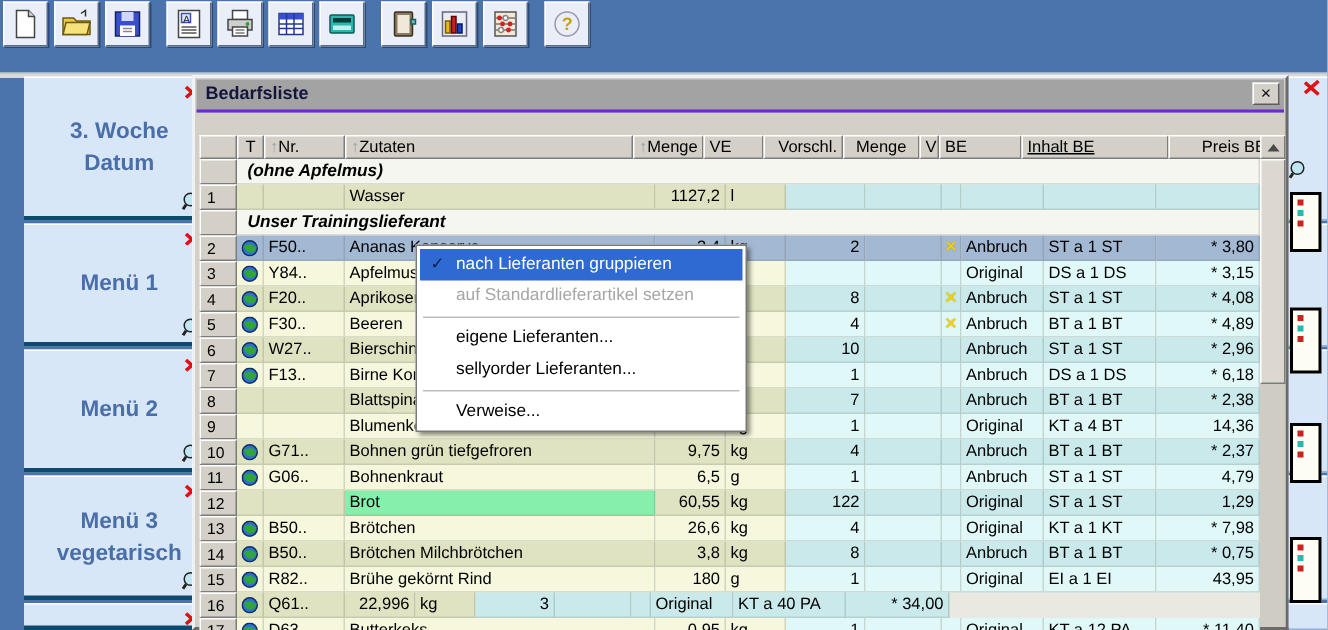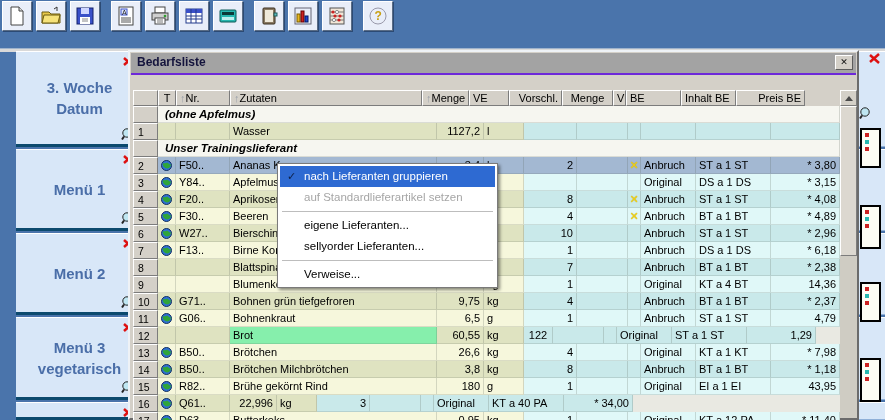--- a/index.html
+++ b/index.html
@@ -315,21 +315,21 @@
       <div class="hcell" style="width: 25px;"><span></span></div>
       <div class="hcell" style="width: 18px; text-align: center;"><span>T</span></div>
       <div class="hcell" style="width: 54px;"><span class="arr">↑</span><span>Nr.</span></div>
       <div class="hcell" style="width: 192px;"><span class="arr">↑</span><span>Zutaten</span></div>
       <div class="hcell" style="width: 47px; text-align: right;"><span class="arr">↑</span><span>Menge</span></div>
       <div class="hcell" style="width: 40px;"><span>VE</span></div>
       <div class="hcell" style="width: 53px; text-align: right;"><span>Vorschl.</span></div>
       <div class="hcell" style="width: 51px; text-align: center;"><span>Menge</span></div>
       <div class="hcell" style="width: 13px; text-align: center;"><span>V</span></div>
       <div class="hcell" style="width: 55px;"><span>BE</span></div>
-      <div class="hcell" style="width: 55px;"><span>Inhalt BE</span></div>
+      <div class="hcell" style="width: 98px; text-decoration: underline;"><span>Inhalt BE</span></div>
       <div class="hcell" style="width: 69px; text-align: right;"><span>Preis BE</span></div>
     </div>
   <div id="tbody">
       <div class="trow">
         <div class="cell numcell" style="width:25px"></div>
         <div class="cell groupcell" style="width:682px">(ohne Apfelmus)</div>
       </div>
       <div class="trow">
         <div class="cell numcell" style="width:25px">1</div>
         <div class="cell" style="width:18px;background:#dfe3c1;text-align:center;"></div>
@@ -512,21 +512,21 @@
         <div class="cell" style="width:75px;background:#e0f8f8;">ST a 1 ST</div>
         <div class="cell" style="width:69px;background:#e0f8f8;text-align:right;">4,79</div>
       </div>
       <div class="trow">
         <div class="cell numcell" style="width:25px">12</div>
         <div class="cell" style="width:18px;background:#dfe3c1;text-align:center;"></div>
         <div class="cell" style="width:54px;background:#dfe3c1;"></div>
         <div class="cell" style="width:207px;background:#86efac;">Brot</div>
         <div class="cell" style="width:47px;background:#dfe3c1;text-align:right;">60,55</div>
         <div class="cell" style="width:40px;background:#dfe3c1;">kg</div>
-        <div class="cell" style="width:29px;background:#c9e9ea;text-align:center;">122</div>
+        <div class="cell" style="width:53px;background:#c9e9ea;text-align:right;">122</div>
         <div class="cell" style="width:51px;background:#c9e9ea;text-align:center;"></div>
         <div class="cell" style="width:13px;background:#c9e9ea;text-align:center;"></div>
         <div class="cell" style="width:55px;background:#c9e9ea;">Original</div>
         <div class="cell" style="width:75px;background:#c9e9ea;">ST a 1 ST</div>
         <div class="cell" style="width:69px;background:#c9e9ea;text-align:right;">1,29</div>
       </div>
       <div class="trow">
         <div class="cell numcell" style="width:25px">13</div>
         <div class="cell" style="width:18px;background:#f6f7dc;text-align:center;"><span style="display:inline-block;margin-top:3px"><svg width="11" height="11" viewBox="0 0 11 11">
               <circle cx="5.5" cy="5.5" r="5" fill="#2f6fd6" stroke="#12305e"></circle>
@@ -551,21 +551,21 @@
             </svg></span></div>
         <div class="cell" style="width:54px;background:#dfe3c1;">B50..</div>
         <div class="cell" style="width:207px;background:#dfe3c1;">Brötchen Milchbrötchen</div>
         <div class="cell" style="width:47px;background:#dfe3c1;text-align:right;">3,8</div>
         <div class="cell" style="width:40px;background:#dfe3c1;">kg</div>
         <div class="cell" style="width:53px;background:#c9e9ea;text-align:right;">8</div>
         <div class="cell" style="width:51px;background:#c9e9ea;text-align:center;"></div>
         <div class="cell" style="width:13px;background:#c9e9ea;text-align:center;"></div>
         <div class="cell" style="width:55px;background:#c9e9ea;">Anbruch</div>
         <div class="cell" style="width:75px;background:#c9e9ea;">BT a 1 BT</div>
-        <div class="cell" style="width:69px;background:#c9e9ea;text-align:right;">* 1,18</div>
+        <div class="cell" style="width:69px;background:#c9e9ea;text-align:right;">* 0,75</div>
       </div>
       <div class="trow">
         <div class="cell numcell" style="width:25px">15</div>
         <div class="cell" style="width:18px;background:#f6f7dc;text-align:center;"><span style="display:inline-block;margin-top:3px"><svg width="11" height="11" viewBox="0 0 11 11">
               <circle cx="5.5" cy="5.5" r="5" fill="#2f6fd6" stroke="#12305e"></circle>
               <path d="M2 3c2 1 4-1 5 0s2 2 3 1c0 2-1 3-2 4-2 1-4 0-5-1S1.5 4.5 2 3z" fill="#2fa53a"></path>
             </svg></span></div>
         <div class="cell" style="width:54px;background:#f6f7dc;">R82..</div>
         <div class="cell" style="width:207px;background:#f6f7dc;">Brühe gekörnt Rind</div>
         <div class="cell" style="width:47px;background:#f6f7dc;text-align:right;">180</div>

